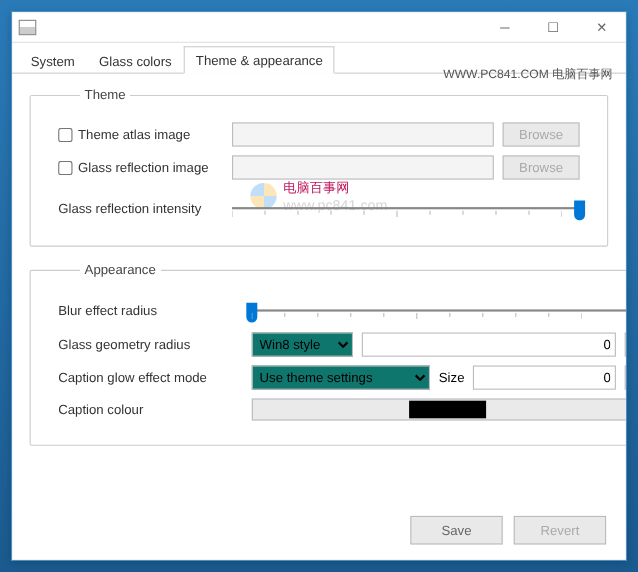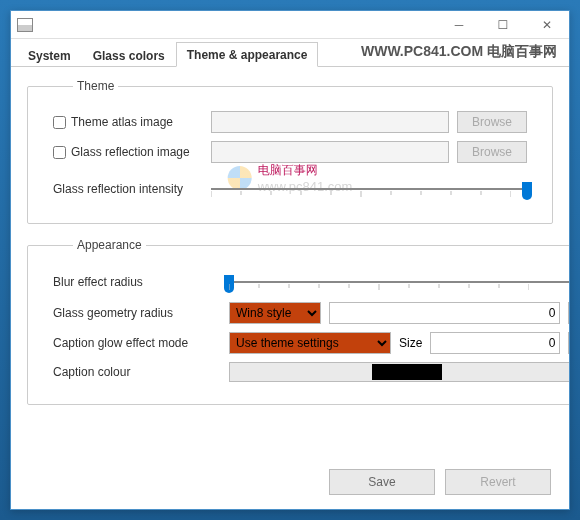--- a/index.html
+++ b/index.html
@@ -3,46 +3,46 @@
 <meta charset="utf-8">
 <style>
 * { box-sizing: border-box; margin: 0; padding: 0; font-family: "Segoe UI", Tahoma, sans-serif; font-size: 12px; }
 body { background: linear-gradient(to bottom, #2a7ab8, #1b5a8e); width: 580px; height: 520px; padding: 10px; }
 .window { background: #fff; border: 1px solid #4a90c8; width: 560px; height: 500px; display: flex; flex-direction: column; box-shadow: 0 2px 8px rgba(0,0,0,0.2); }
 .titlebar { height: 28px; display: flex; align-items: center; border-bottom: 1px solid #e0e0e0; }
 .titlebar .icon { width: 16px; height: 14px; margin: 0 6px; border: 1px solid #888; background: linear-gradient(#fff 50%, #ccc 50%); }
 .titlebar .title { flex: 1; color: #bbb; font-size: 11px; }
 .winbtns { display: flex; }
 .winbtn { width: 44px; height: 28px; display: flex; align-items: center; justify-content: center; color: #666; }
-.tabrow { display: flex; align-items: flex-end; height: 28px; border-bottom: 1px solid #ccc; padding-left: 6px; position: relative; font-weight: bold; }
+.tabrow { display: flex; align-items: flex-end; height: 28px; border-bottom: 1px solid #ccc; padding-left: 6px; position: relative; }
 .tab { padding: 5px 10px 4px; border: 1px solid transparent; border-bottom: none; color: #333; cursor: pointer; position: relative; top: 1px; }
 .tab.active { background: #fff; border-color: #ccc; border-bottom: 1px solid #fff; }
-.tabrow .watermark { position: absolute; right: 12px; top: 4px; color: #555; font-size: 14px; }
+.tabrow .watermark { position: absolute; right: 12px; top: 21px; color: #555; font-size: 11px; }
 .content { flex: 1; padding: 12px 16px 8px; overflow: auto; }
 fieldset { border: 1px solid #ccc; border-radius: 2px; padding: 10px 12px 14px; margin-bottom: 14px; }
 legend { padding: 0 4px; color: #444; margin-left: 33px; }
 .row { display: flex; align-items: center; margin: 8px 13px; gap: 8px; }
 .row label.lbl { width: 150px; color: #333; display: flex; align-items: center; gap: 5px; }
 .row label.lbl2 { width: 168px; color: #333; }
 input[type="checkbox"] { width: 13px; height: 13px; accent-color: #333; }
 .textfield { flex: 1; height: 22px; border: 1px solid #bbb; background: #f4f4f4; padding: 0 4px; }
 .btn { height: 22px; padding: 0 14px; background: #e9e9e9; border: 1px solid #bbb; color: #666; cursor: pointer; }
 .btn.disabled { color: #aaa; }
 .slider-wrap { flex: 1; position: relative; height: 24px; display: flex; align-items: center; }
 .slider-track { width: 100%; height: 2px; background: #888; position: relative; }
 .slider-ticks { position: absolute; top: 14px; left: 0; right: 0; height: 6px; }
 .slider-thumb { position: absolute; top: -6px; width: 10px; height: 18px; background: #0078d7; border-radius: 0 0 5px 5px; transform: translateX(-50%); }
-select { height: 22px; border: 1px solid #bbb; background: #c2410c; padding: 0 2px; }
+select { height: 22px; border: 1px solid #bbb; background: #0f766e; padding: 0 2px; }
 .numfield { width: 130px; height: 22px; border: 1px solid #bbb; background: #fff; text-align: right; padding: 0 4px; }
 .spinner { width: 16px; height: 22px; display: flex; flex-direction: column; }
 .spin { flex:1; border:1px solid #bbb; background:#eee; display:flex; align-items:center; justify-content:center; font-size:7px; color:#555; cursor:pointer; }
 .swatch { flex:1; height: 20px; border: 1px solid #bbb; background: #eaeaea; position: relative; }
 .swatch-inner { position:absolute; left:50%; transform:translateX(-50%); top:1px; bottom:1px; width:70px; background:#000; }
 .footer { display:flex; justify-content:flex-end; gap:10px; padding: 10px 18px 14px; }
-.footer .btn { width: 106px; height: 26px; }
+.footer .btn { width: 84px; height: 26px; }
 .wm-center { position:absolute; left:50%; top:95px; transform:translateX(-50%); color:#d0d0d0; font-size:16px; pointer-events:none; display:flex; align-items:center; gap:6px; }
 .wm-center .logo { width:24px; height:24px; border-radius:50%; background: conic-gradient(#f7b733 0 90deg,#4aa0e8 90deg 180deg,#f7b733 180deg 270deg,#4aa0e8 270deg 360deg); opacity:.35; }
 .wm-center .t1 { color:#be185d; font-weight:500; }
 .wm-center .t2 { color:#d6d6d6; font-size:13px; }
 </style>
 </head>
 <body>
 
 <div class="window">
   <div class="titlebar">

